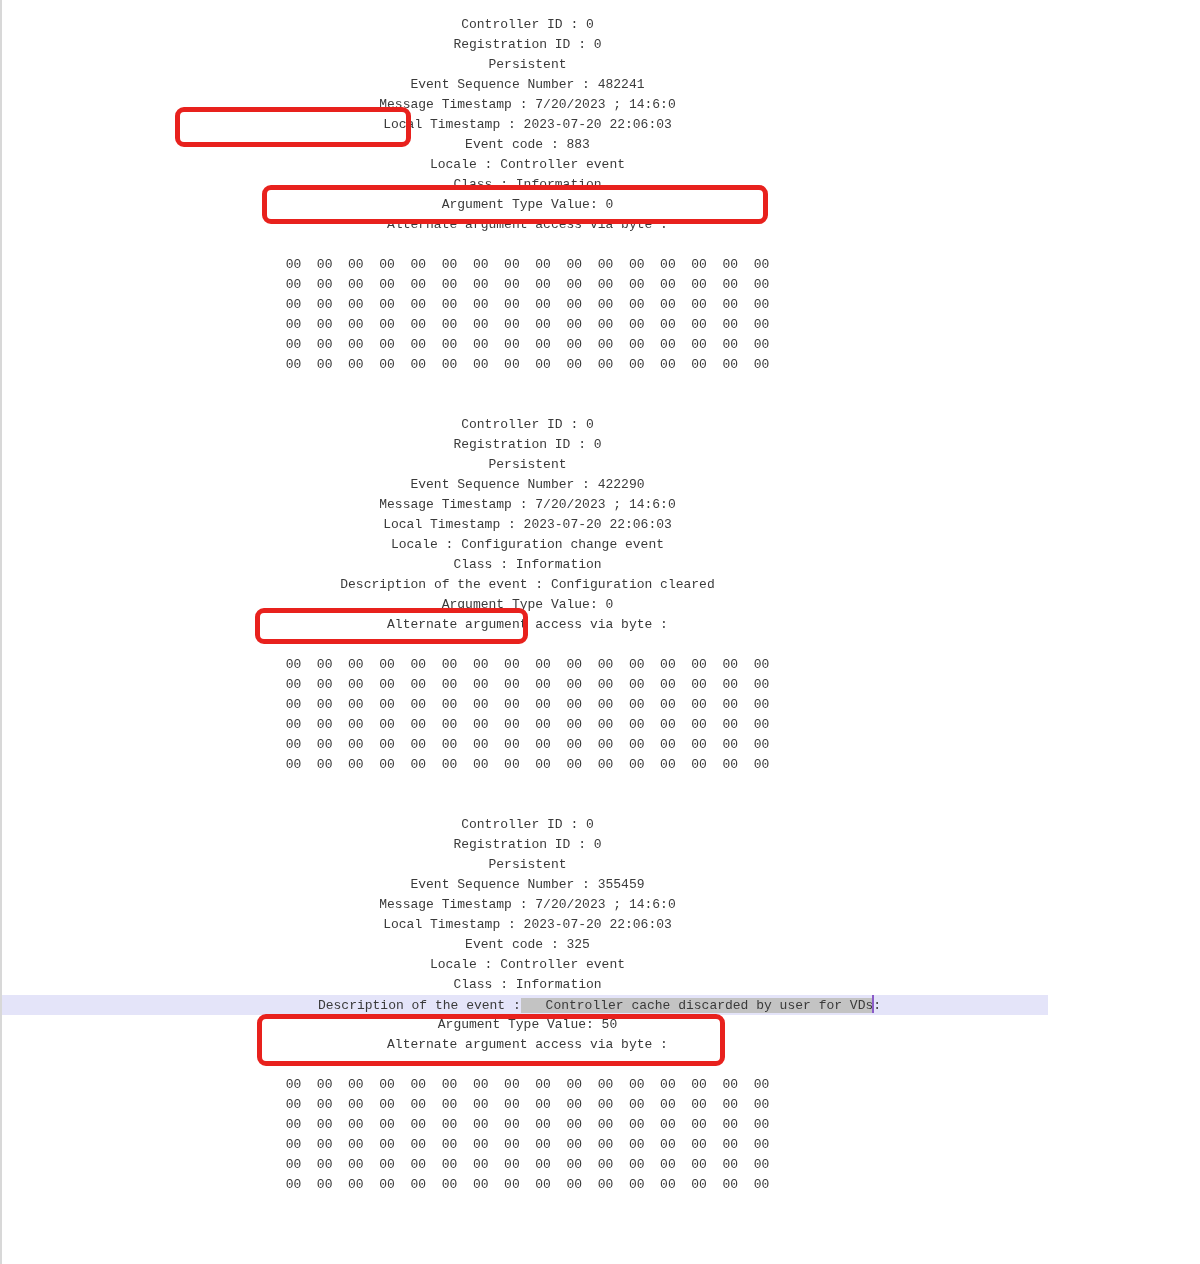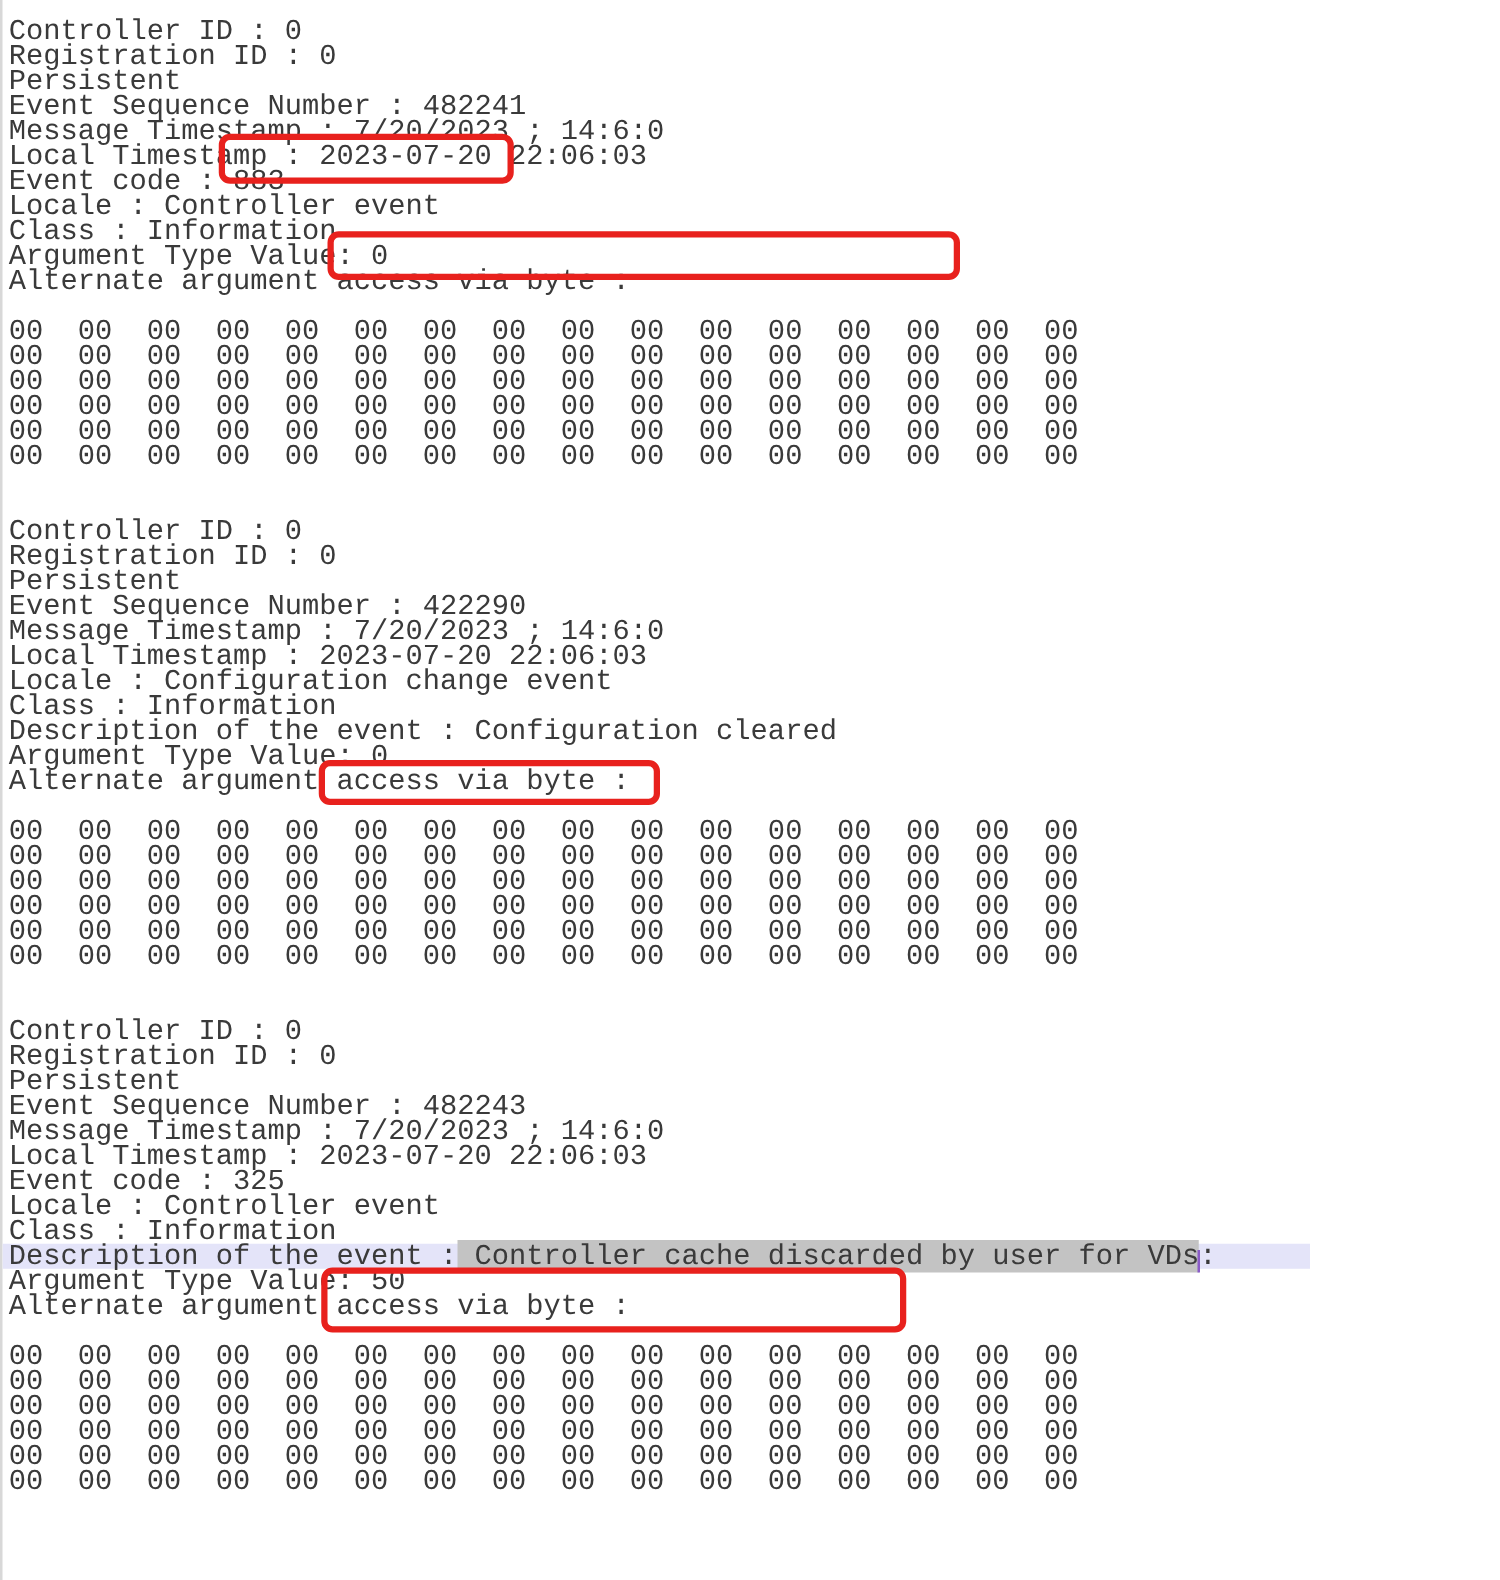--- a/index.html
+++ b/index.html
@@ -9,40 +9,42 @@
   }
   .page {
     position: relative;
     width: 1048px;
     height: 1264px;
     background: var(--page-bg, #ffffff);
     border-left: 2px solid var(--left-edge, #d8d8d8);
     box-sizing: border-box;
     overflow: hidden;
     font-family: "Liberation Mono", "DejaVu Sans Mono", monospace;
-    font-size: 23px;
+    font-size: 13px;
     color: var(--text, #3a3a3a);
+    text-align: center;
   }
   .log-lines {
     padding-top: 15px;
     padding-left: 5px;
   }
   .line {
     height: 20px;
     line-height: 20px;
     white-space: pre;
   }
   .line.hl {
     background: var(--line-highlight, #e4e4f9);
     margin-left: -5px;
     padding-left: 5px;
     width: 1185px;
   }
   .sel {
     background: var(--selection-gray, #c3c3c3);
+    padding-left: 17px;
   }
   .caret {
     display: inline-block;
     width: 2px;
     height: 18px;
     margin: 0 -1px;
     vertical-align: text-bottom;
     background: var(--caret-purple, #8a5bc8);
   }
   .annotation-layer {
@@ -102,21 +104,21 @@
       <div class="line hex">00  00  00  00  00  00  00  00  00  00  00  00  00  00  00  00</div>
       <div class="line hex">00  00  00  00  00  00  00  00  00  00  00  00  00  00  00  00</div>
       <div class="line hex">00  00  00  00  00  00  00  00  00  00  00  00  00  00  00  00</div>
       <div class="line hex">00  00  00  00  00  00  00  00  00  00  00  00  00  00  00  00</div>
       <div class="line hex">00  00  00  00  00  00  00  00  00  00  00  00  00  00  00  00</div>
       <div class="line blank"></div>
       <div class="line blank"></div>
       <div class="line">Controller ID : 0</div>
       <div class="line">Registration ID : 0</div>
       <div class="line">Persistent</div>
-      <div class="line">Event Sequence Number : 482243</div>
+      <div class="line">Event Sequence Number : 355459</div>
       <div class="line">Message Timestamp : 7/20/2023 ; 14:6:0</div>
       <div class="line">Local Timestamp : 2023-07-20 22:06:03</div>
       <div class="line">Event code : 325</div>
       <div class="line">Locale : Controller event</div>
       <div class="line">Class : Information</div>
       <div class="line hl"><span>Description of the event :</span><span class="sel"> Controller cache discarded by user for VDs</span><span class="caret"></span><span>:</span></div>
       <div class="line">Argument Type Value: 50</div>
       <div class="line">Alternate argument access via byte :</div>
       <div class="line blank"></div>
       <div class="line hex">00  00  00  00  00  00  00  00  00  00  00  00  00  00  00  00</div>

